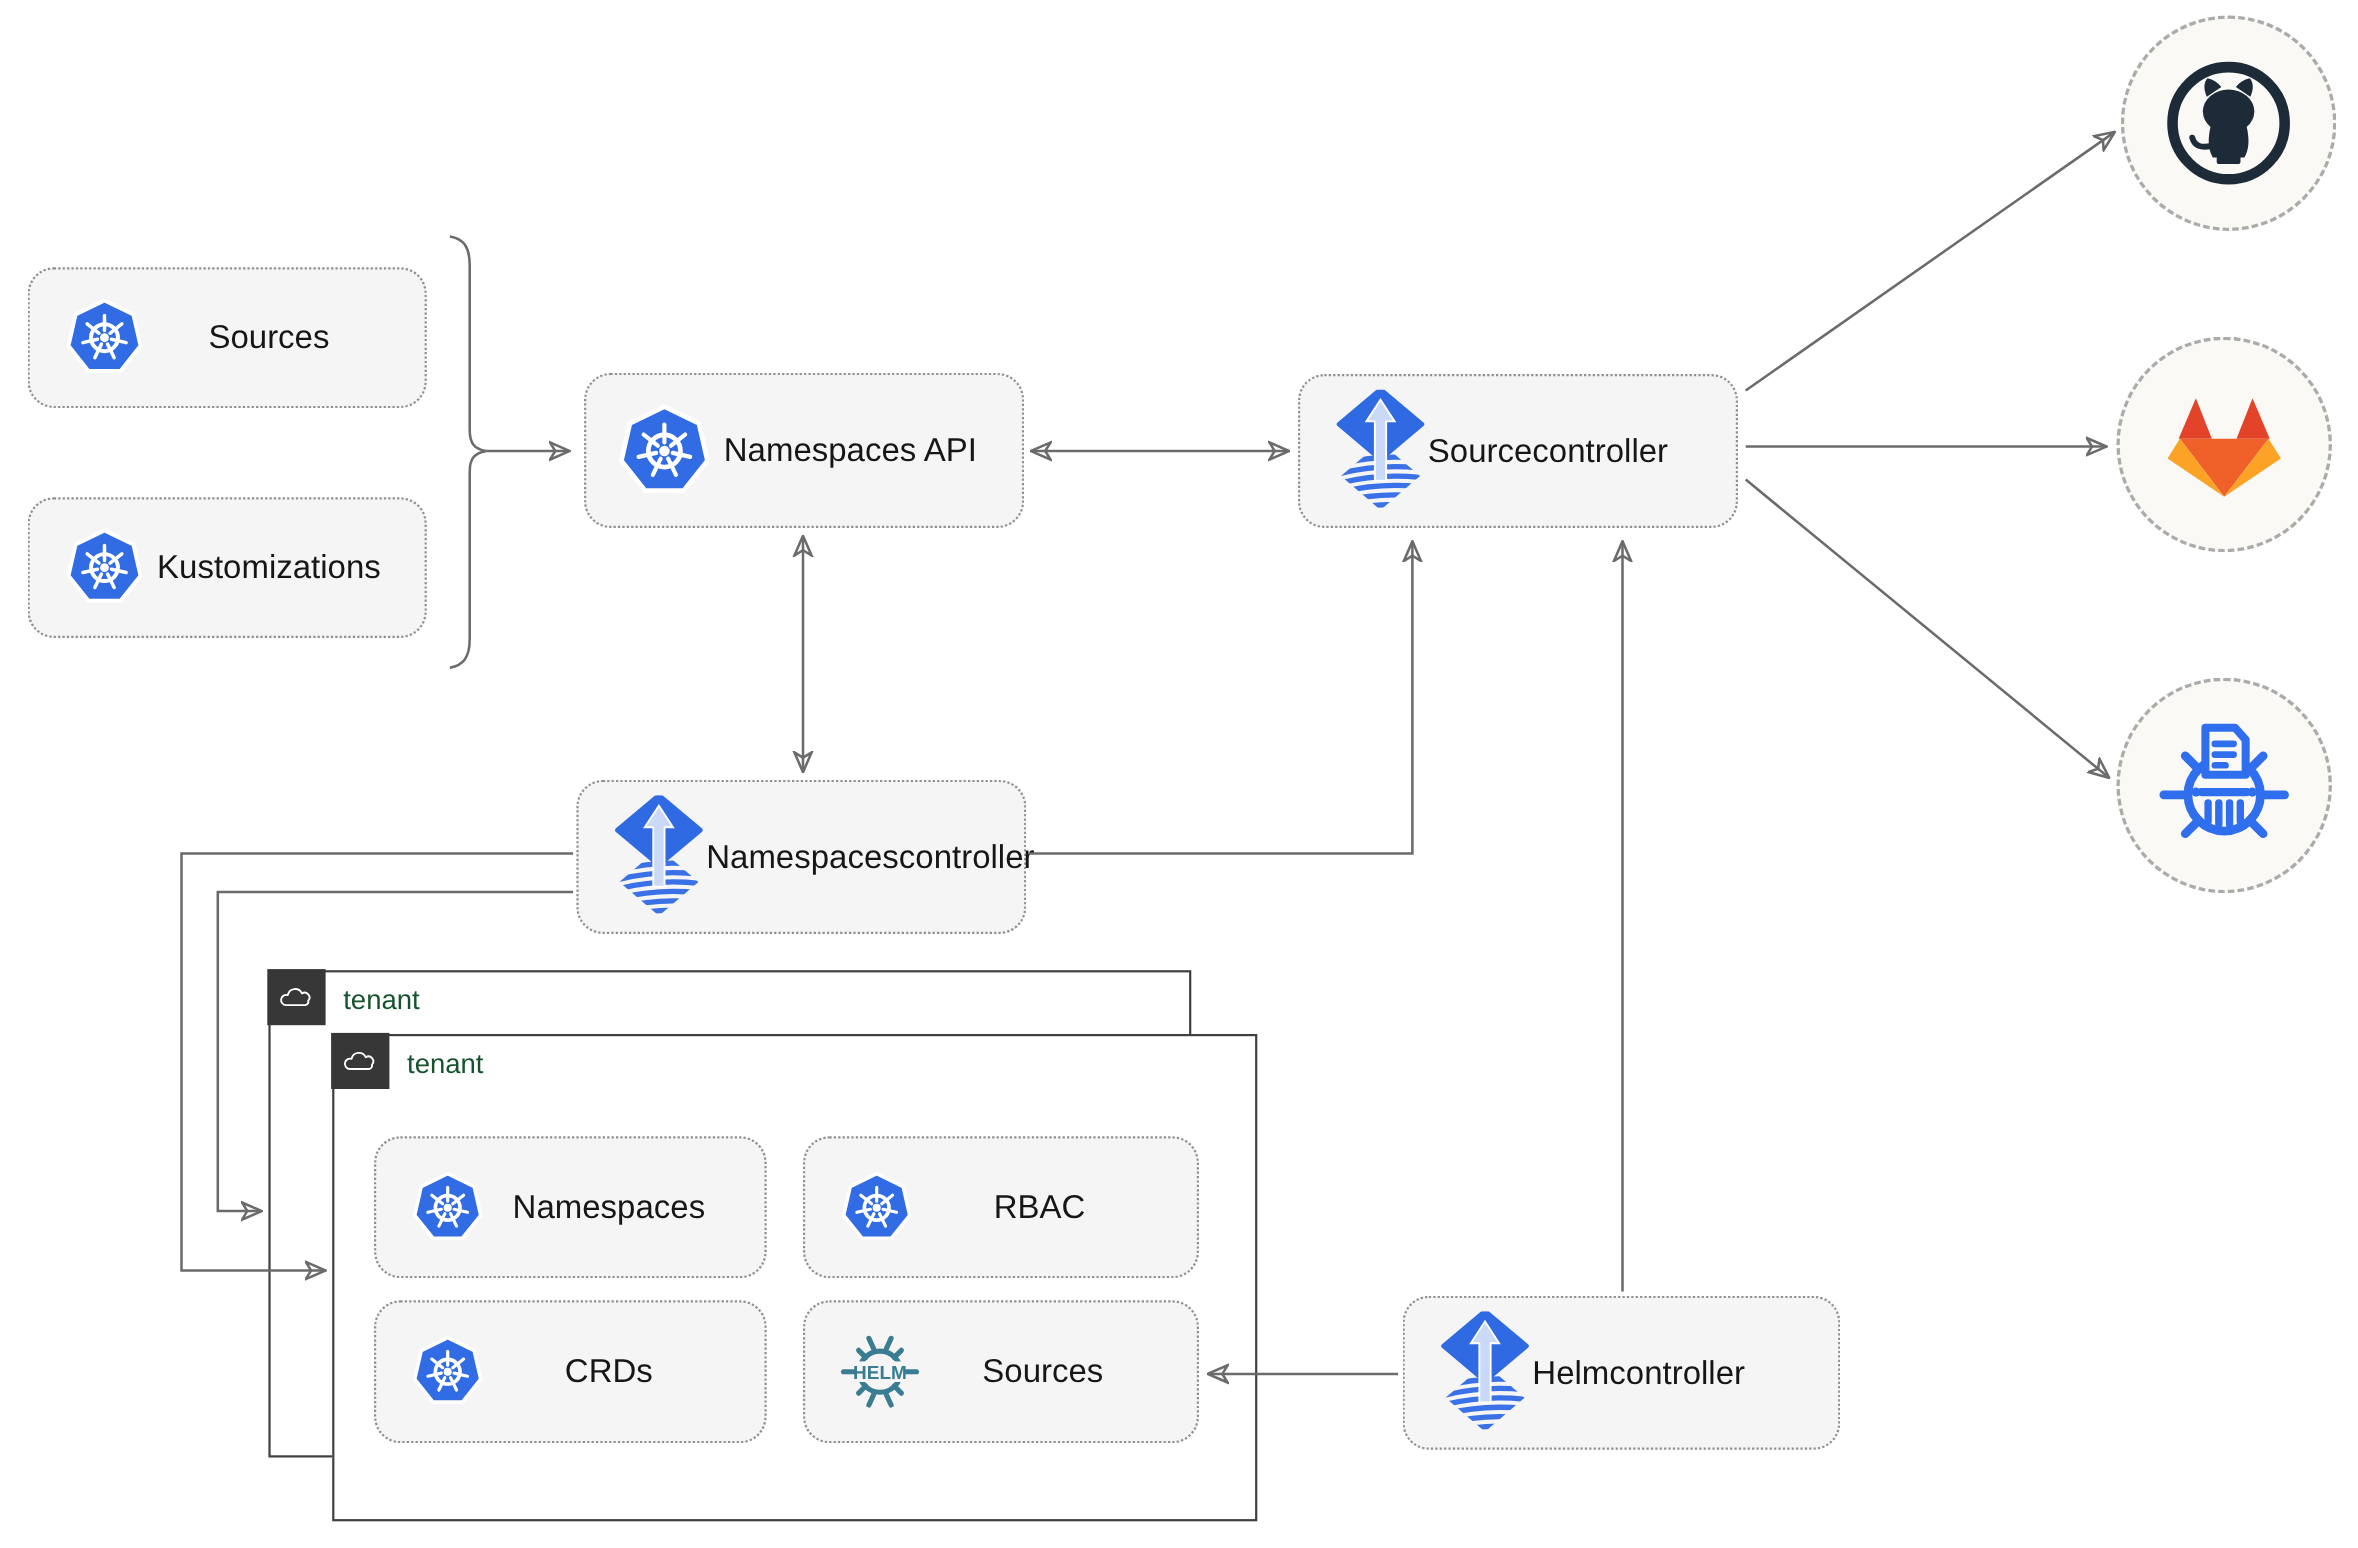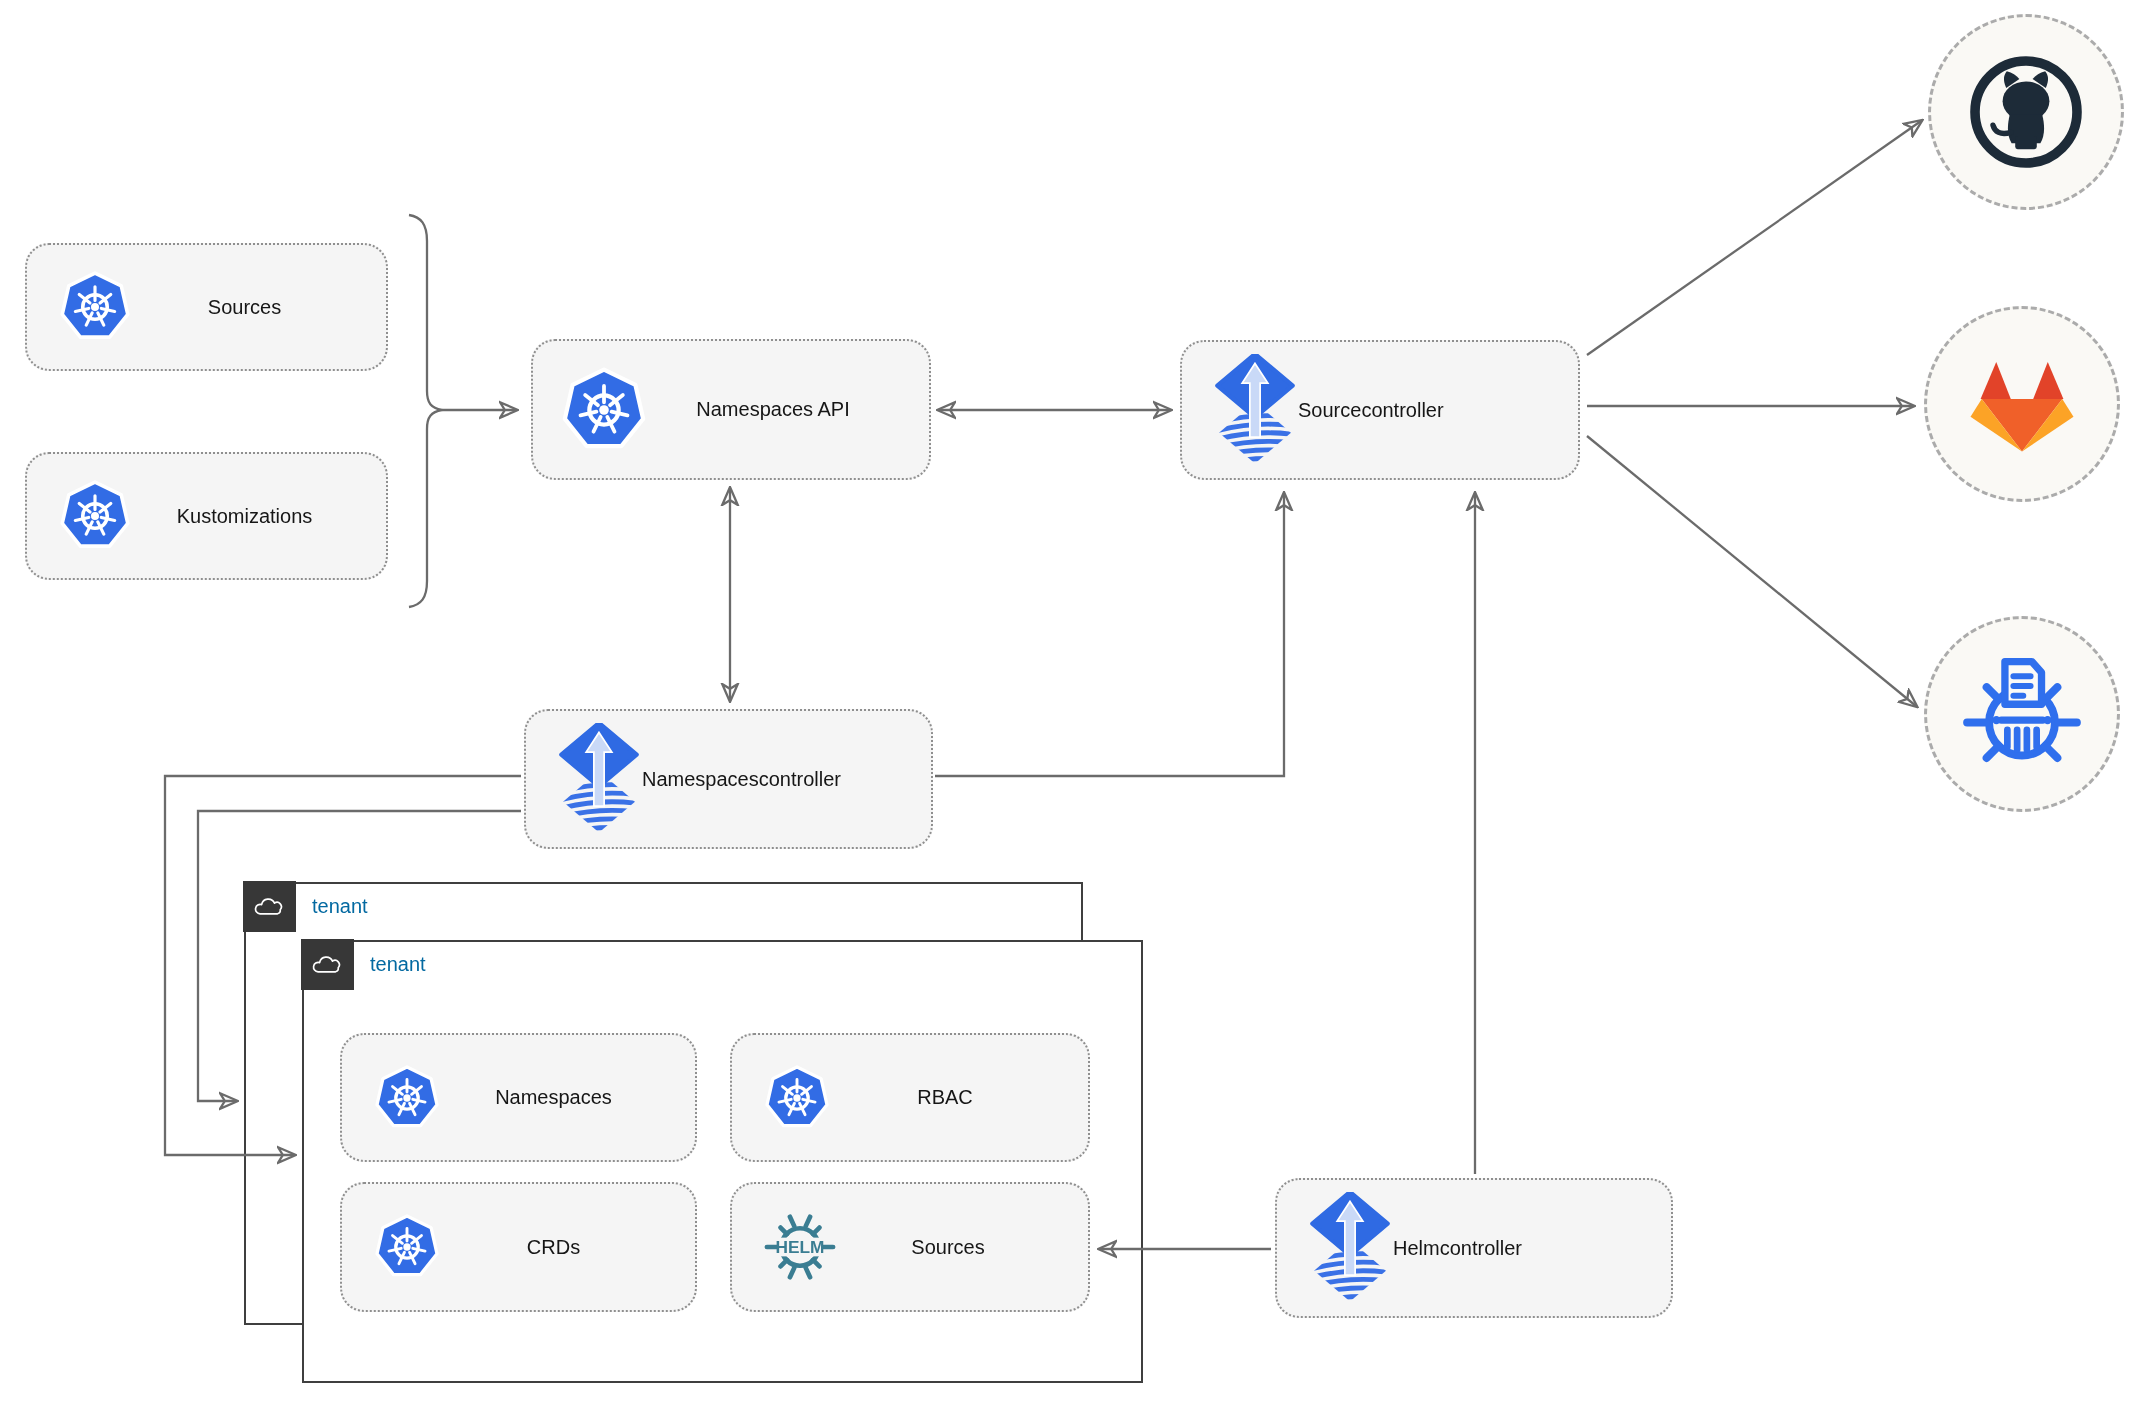--- a/index.html
+++ b/index.html
@@ -12,29 +12,29 @@
   }
   html,body{margin:0;padding:0;background:#fff;}
   .canvas{position:relative;width:2144px;height:1407px;background:#fff;overflow:hidden;
           font-family:"Liberation Sans","DejaVu Sans",sans-serif;color:var(--text);}
   svg.defs{position:absolute;width:0;height:0;}
   .wires{position:absolute;left:0;top:0;width:2144px;height:1407px;pointer-events:none;z-index:30;}
   .wires path{stroke:var(--line);stroke-width:2.3px;fill:none;}
   .node{position:absolute;background:var(--box-fill);border:2.4px dotted var(--box-border);
         border-radius:24px;display:flex;align-items:center;box-sizing:border-box;z-index:10;}
   .node .ic{flex:0 0 auto;display:block;}
-  .lbl{flex:1;text-align:center;font-size:20px;color:var(--text);}
+  .lbl{flex:1;text-align:center;font-size:30px;color:var(--text);}
   .lbl.two{display:flex;flex-direction:row;line-height:39px;}
   .pill{padding-left:32px;padding-right:28px;}
   .hub{position:absolute;width:196px;height:196px;border-radius:50%;border:3px dashed var(--hub-border);
        background:var(--hub-fill);display:flex;align-items:center;justify-content:center;box-sizing:border-box;z-index:10;}
   .tenant{position:absolute;background:#fff;border:2.6px solid var(--tenant-border);box-sizing:border-box;z-index:5;}
   .tenant .tab{position:absolute;left:-2.6px;top:-2.6px;width:53px;height:51px;background:var(--tenant-tab);
        display:flex;align-items:center;justify-content:center;}
-  .tenant .tlabel{position:absolute;left:66px;top:11px;font-size:20px;color:#0369a1;}
+  .tenant .tlabel{position:absolute;left:66px;top:11px;font-size:25px;color:#14532d;}
   .t-front{z-index:6;}
 </style>
 </head>
 <body>
 
 <div class="canvas">
 
   <svg class="defs" aria-hidden="true">
     <defs>
       <symbol id="sym-k8s" viewBox="0 0 100 100">

